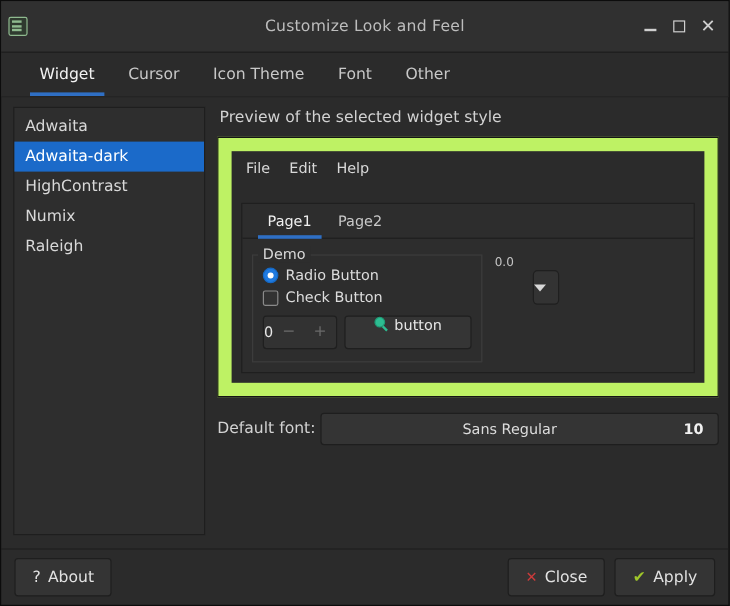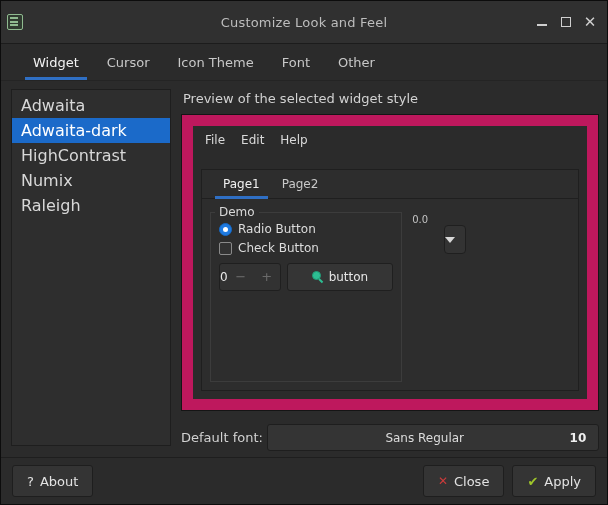--- a/index.html
+++ b/index.html
@@ -130,21 +130,21 @@
     background: #2e2e2e;
     border: 1px solid #1e1e1e;
     box-sizing: border-box;
     height: 357px;
     padding-top: 3px;
   }
   .list-item {
     height: 25px;
     line-height: 25px;
     padding-left: 9px;
-    font-size: 16px;
+    font-size: 13px;
     color: #d8d8d8;
     cursor: default;
   }
   .list-item.selected {
     background: #1b6ac9;
     color: #ffffff;
   }
 
   
   .rightpane {
@@ -153,25 +153,25 @@
     flex-direction: column;
   }
   .preview-label {
     font-size: 13px;
     color: #d2d2d2;
     margin: 2px 0 8px 2px;
   }
 
   
   .preview-frame {
-    background: #be185d;
+    background: #bef264;
     border: 1px solid #151515;
     padding: 11px;
     box-sizing: border-box;
-    height: 297px;
+    height: 217px;
   }
   .preview-win {
     background: #2b2b2b;
     width: 100%;
     height: 100%;
     box-sizing: border-box;
     display: flex;
     flex-direction: column;
   }
   .pv-menubar {
@@ -296,21 +296,20 @@
   }
   .spin-btn {
     width: 26px;
     text-align: center;
     font-size: 13px;
     color: #6a6a6a;
     line-height: 24px;
   }
   .demo-button {
     display: flex;
-    align-items: center;
     gap: 5px;
     background: #353535;
     border: 1px solid #1f1f1f;
     border-radius: 3px;
     padding: 0 24px;
     height: 26px;
     font-size: 12px;
     color: #e6e6e6;
   }
   .mag-icon {

